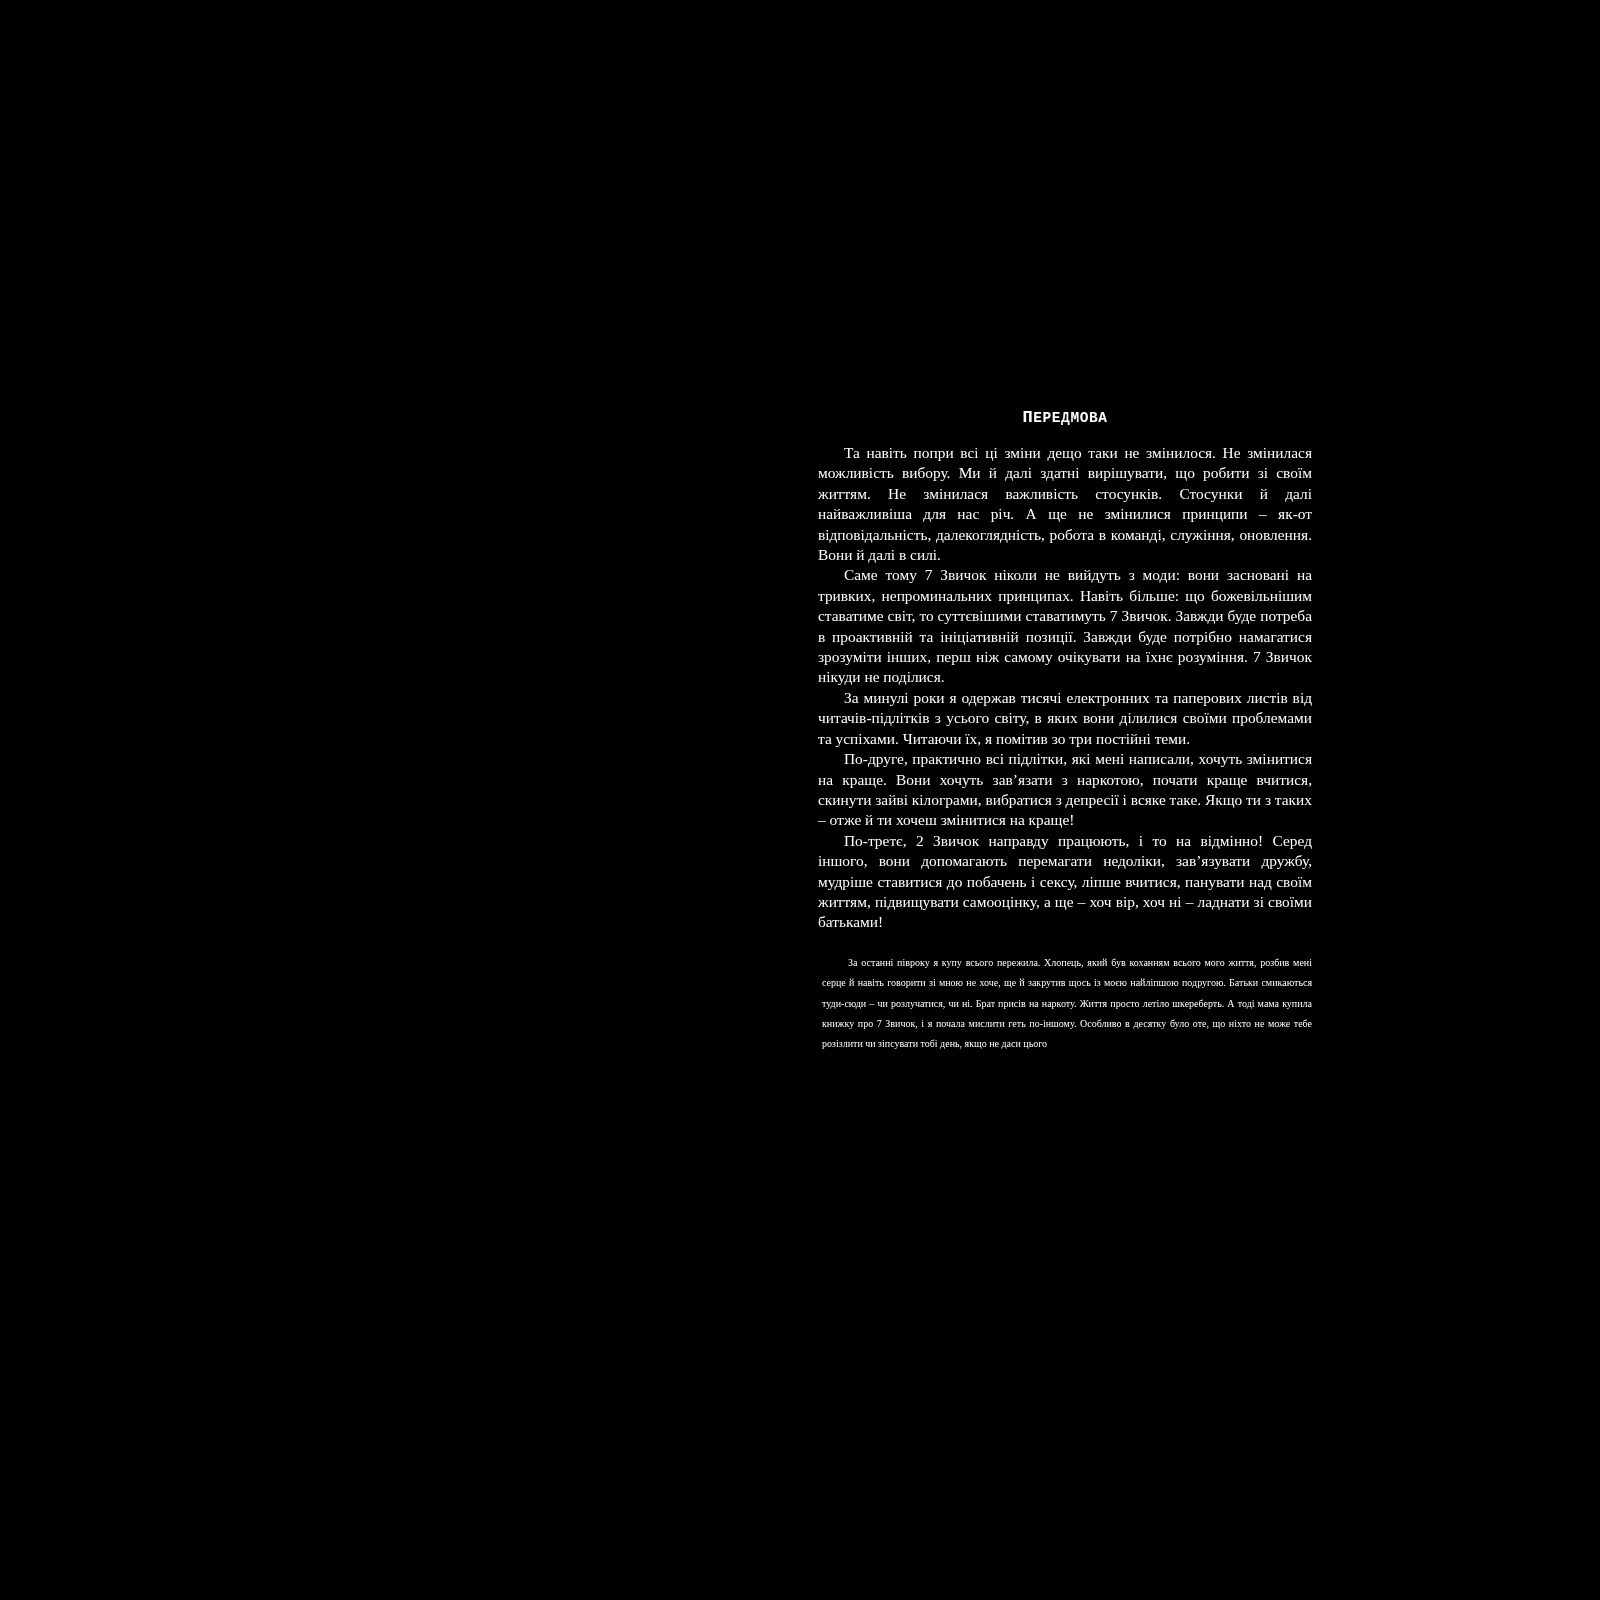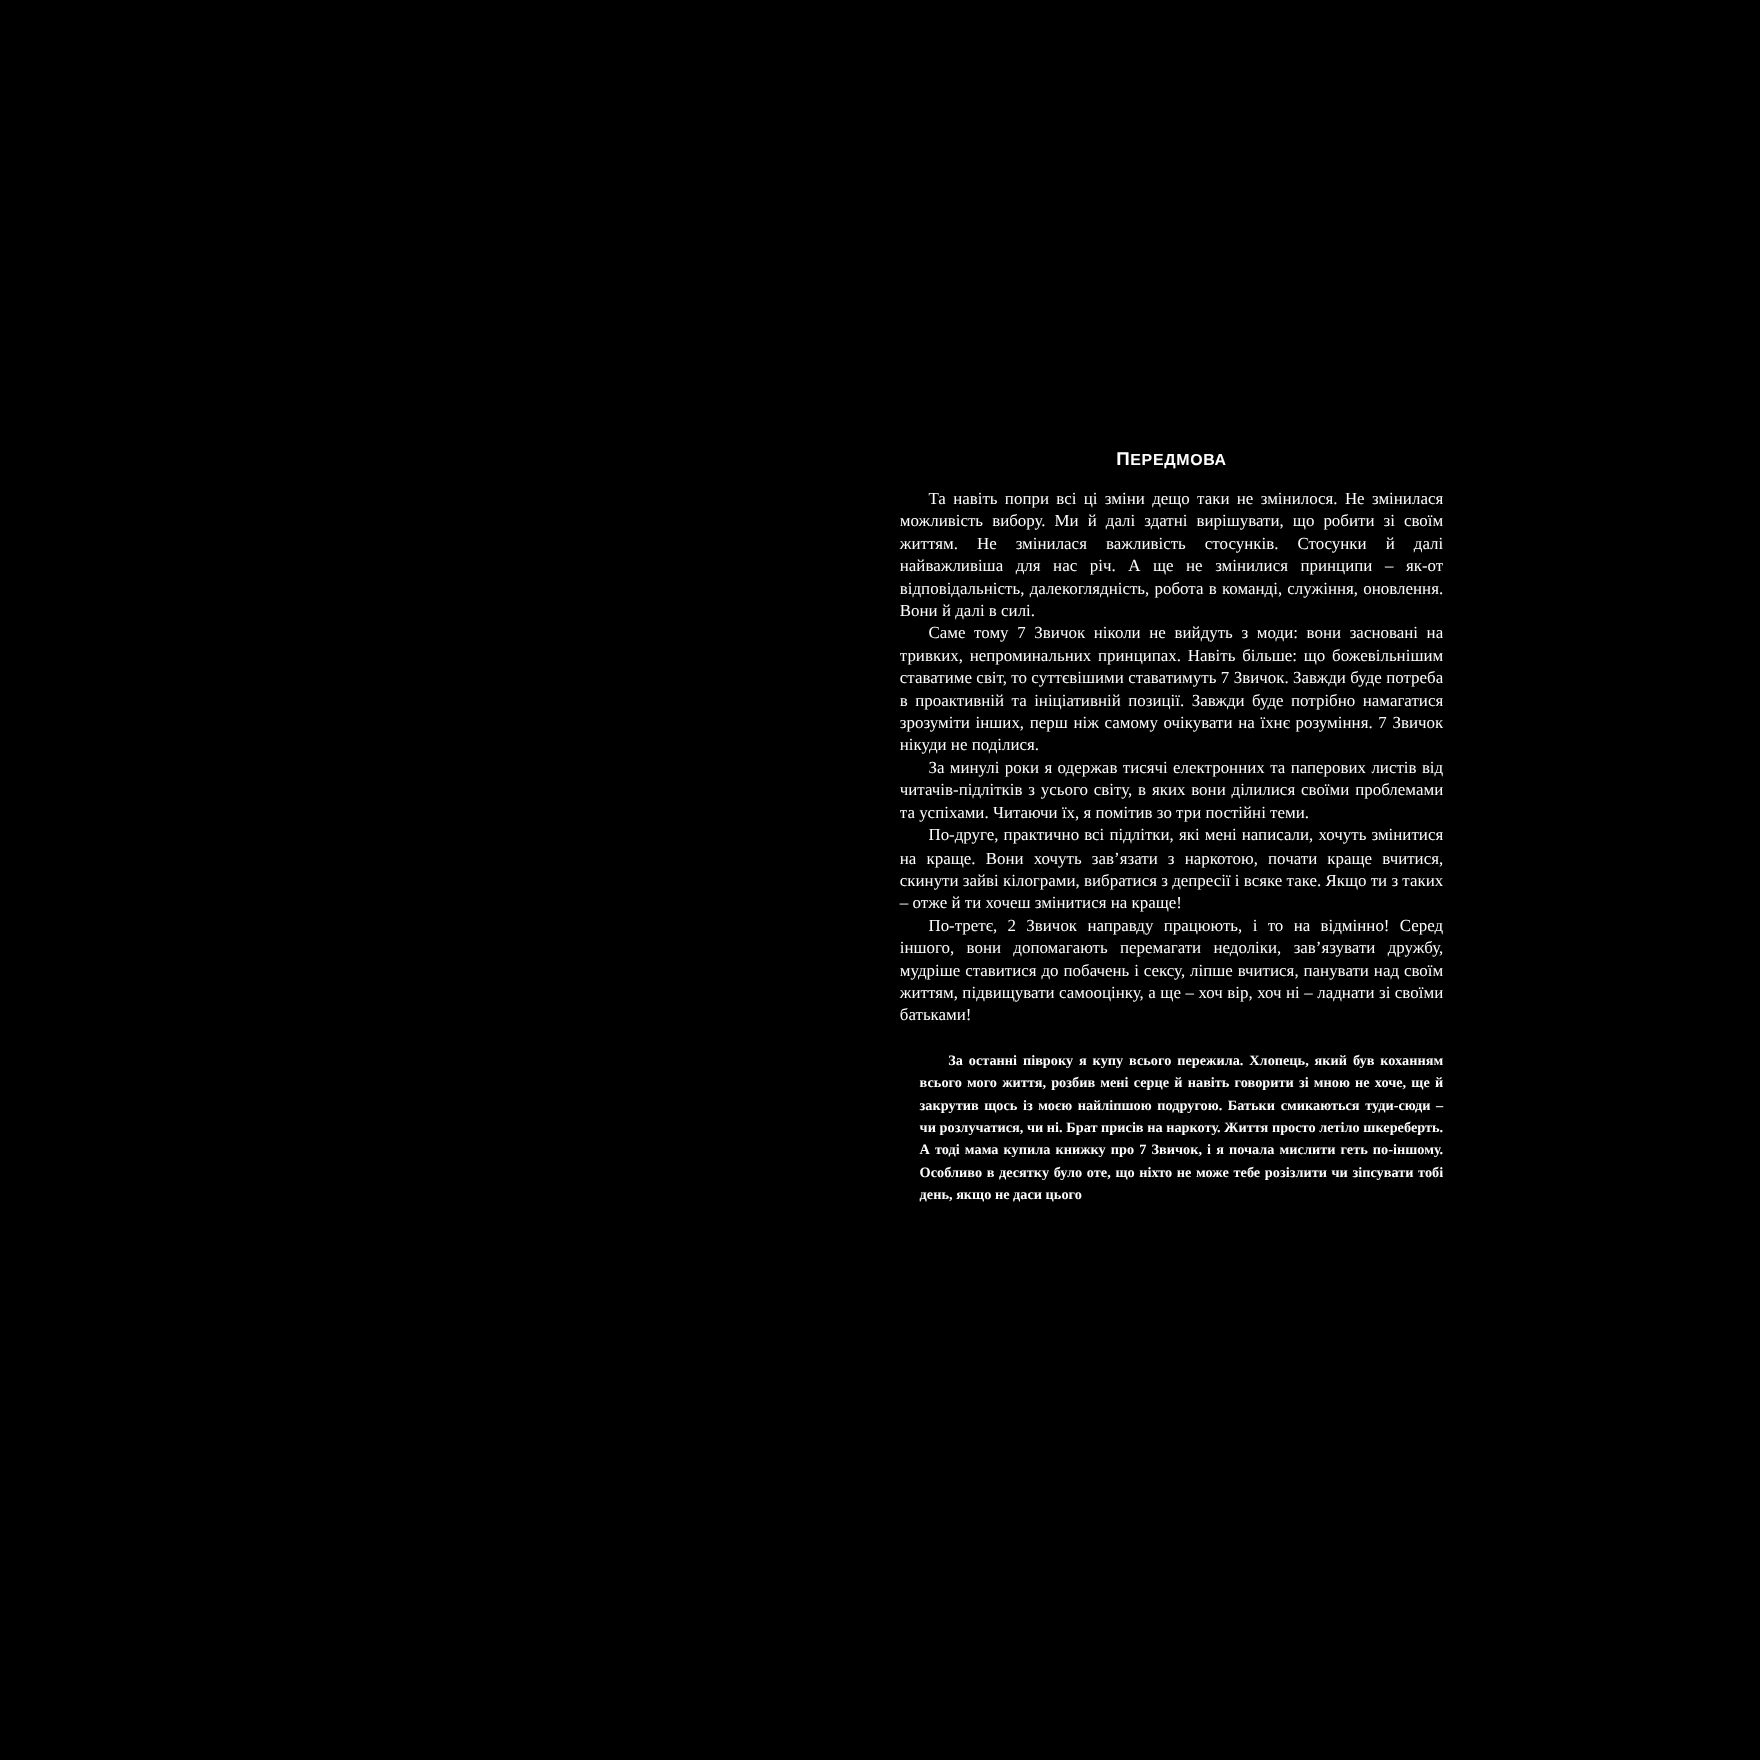--- a/index.html
+++ b/index.html
@@ -20,21 +20,21 @@
     background: #000000;
   }
   .text-column {
     position: absolute;
     left: 818px;
     top: 408px;
     width: 494px;
     color: #ffffff;
   }
   .chapter-title {
-    font-family: Liberation Sans, sans-serif;
+    font-family: Liberation Mono, monospace;
     font-weight: bold;
     font-size: 14.5px;
     letter-spacing: 0.6px;
     text-align: center;
     color: #ffffff;
     margin: 0 0 16px 0;
   }
   .chapter-title .cap {
     font-size: 17px;
   }
@@ -42,27 +42,26 @@
     margin: 0;
     font-size: 15.4px;
     line-height: 20.4px;
     text-align: justify;
     text-justify: inter-word;
     text-indent: 26px;
     color: #ffffff;
     hyphens: none;
   }
   p.quote-par {
-    margin: 20px 0 0 18px;
-    font-size: 13px;
+    margin: 20px 0 0 4px;
+    font-size: 10px;
     line-height: 20.4px;
     text-align: justify;
     text-indent: 26px;
     color: #ffffff;
-    font-weight: bold;
   }
 </style>
 </head>
 <body>
 
 <div class="page">
   <div class="text-column">
 
     <div class="chapter-title">
       <span class="cap">П</span><span>ЕРЕДМОВА</span>

